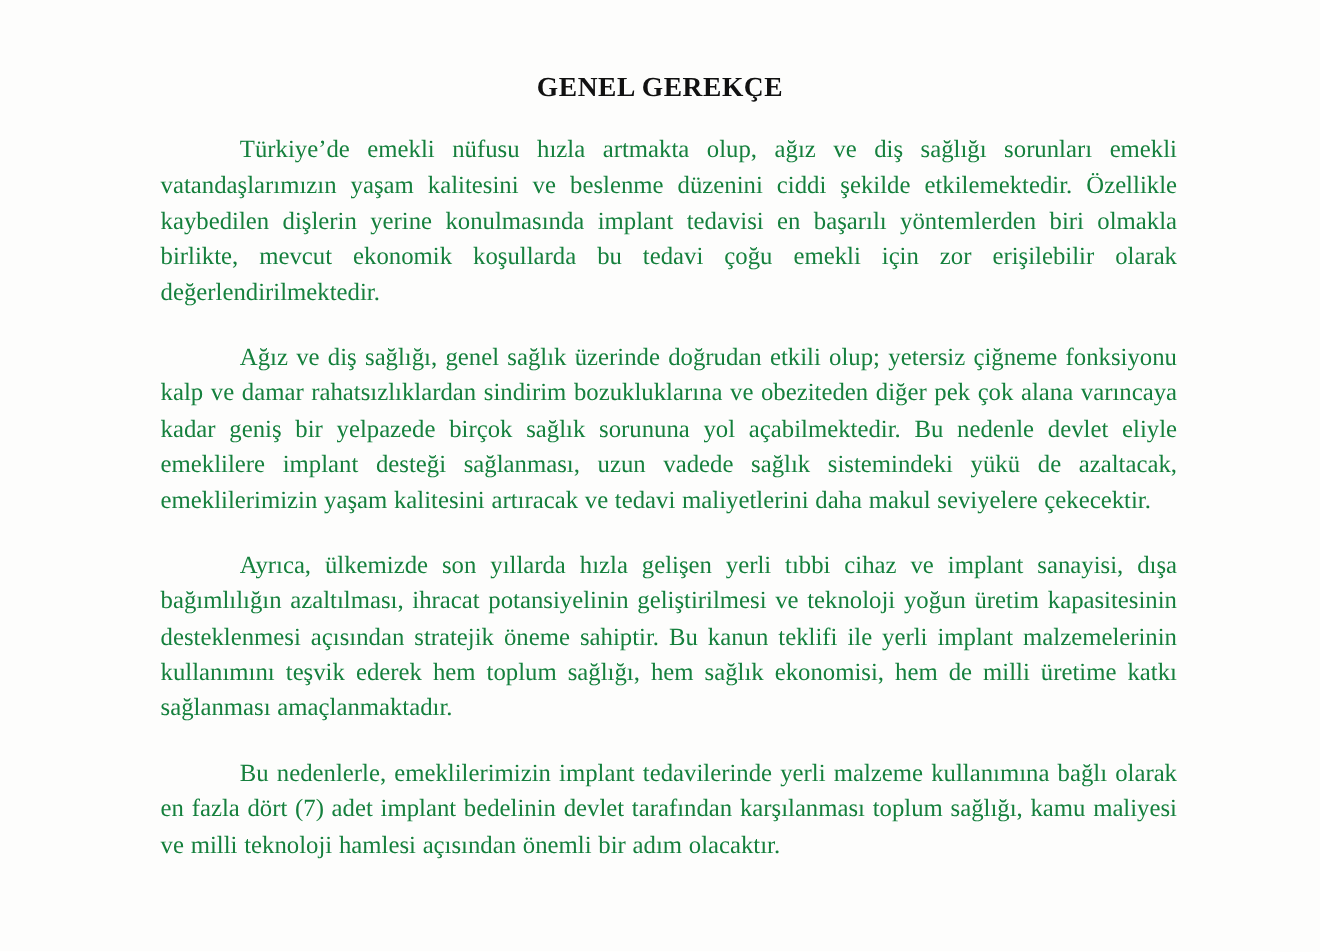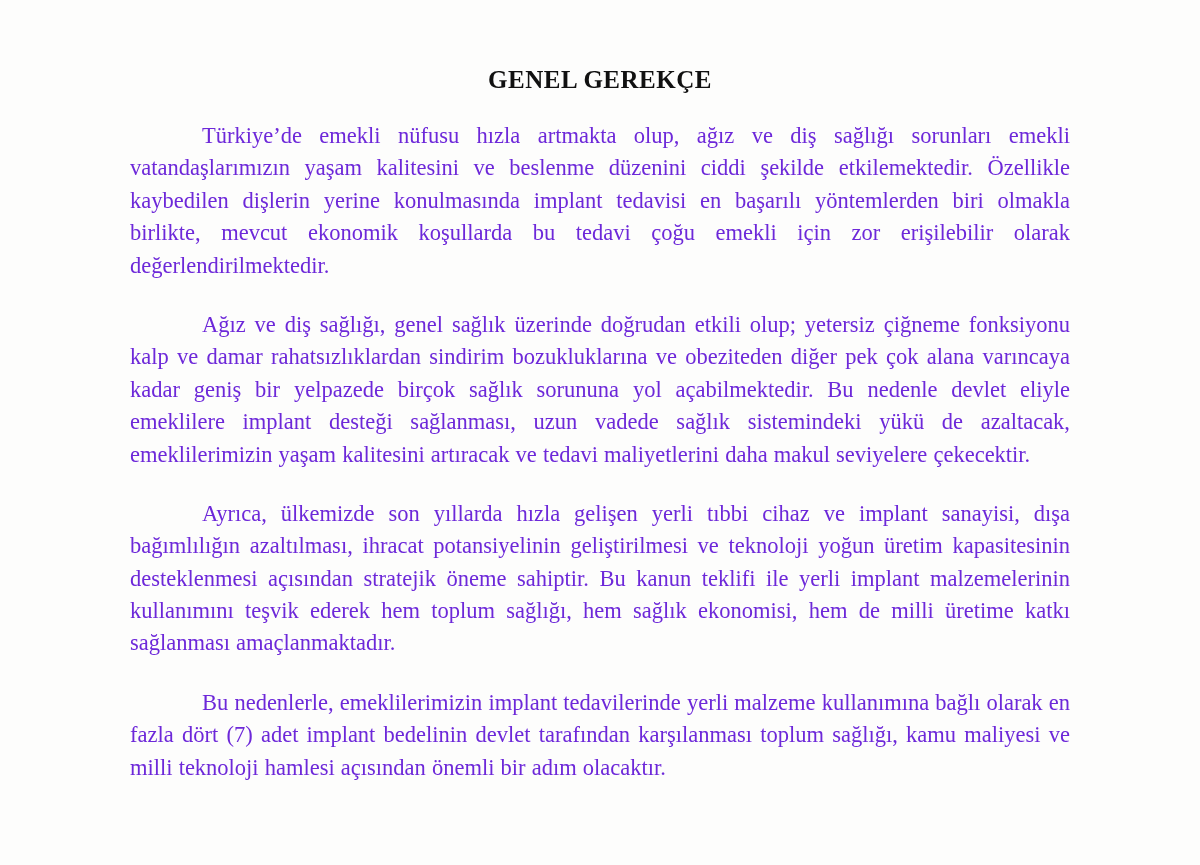--- a/index.html
+++ b/index.html
@@ -30,27 +30,27 @@
     font-family: "Liberation Serif", "DejaVu Serif", serif;
     color: #111;
     text-transform: uppercase;
   }
   .body-block {
     margin: 0 auto;
     width: 940px;
     padding-top: 26px;
   }
   p.para {
-    margin: 0 0 27px 0;
+    margin: 0 0 27px 16px;
     text-align: justify;
     text-justify: inter-word;
     font-size: 22.5px;
     line-height: 1.44;
     text-indent: 72px;
-    color: #6d28d9;
+    color: #15803d;
     word-spacing: 0.5px;
   }
   p.para:last-child {
     margin-bottom: 0;
   }
 </style>
 </head>
 <body>
 
 <div class="page">

